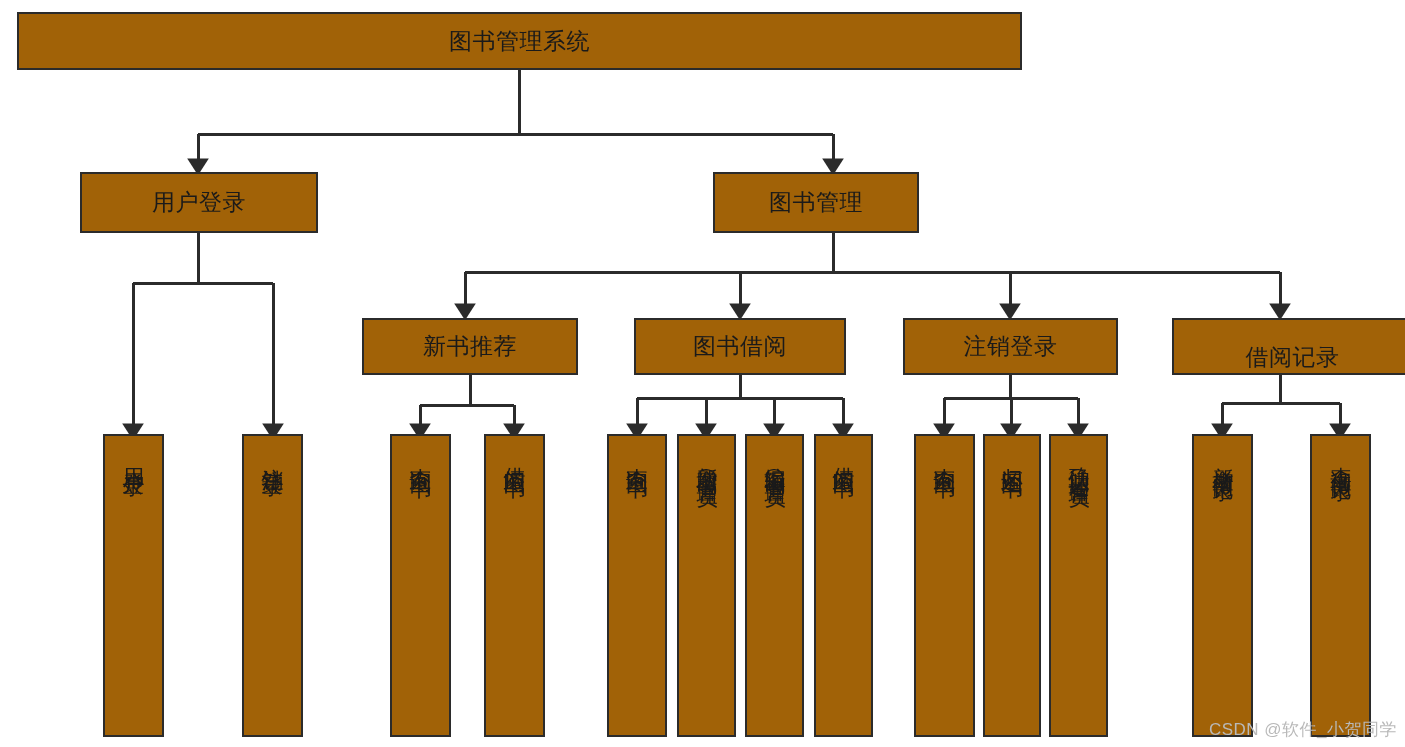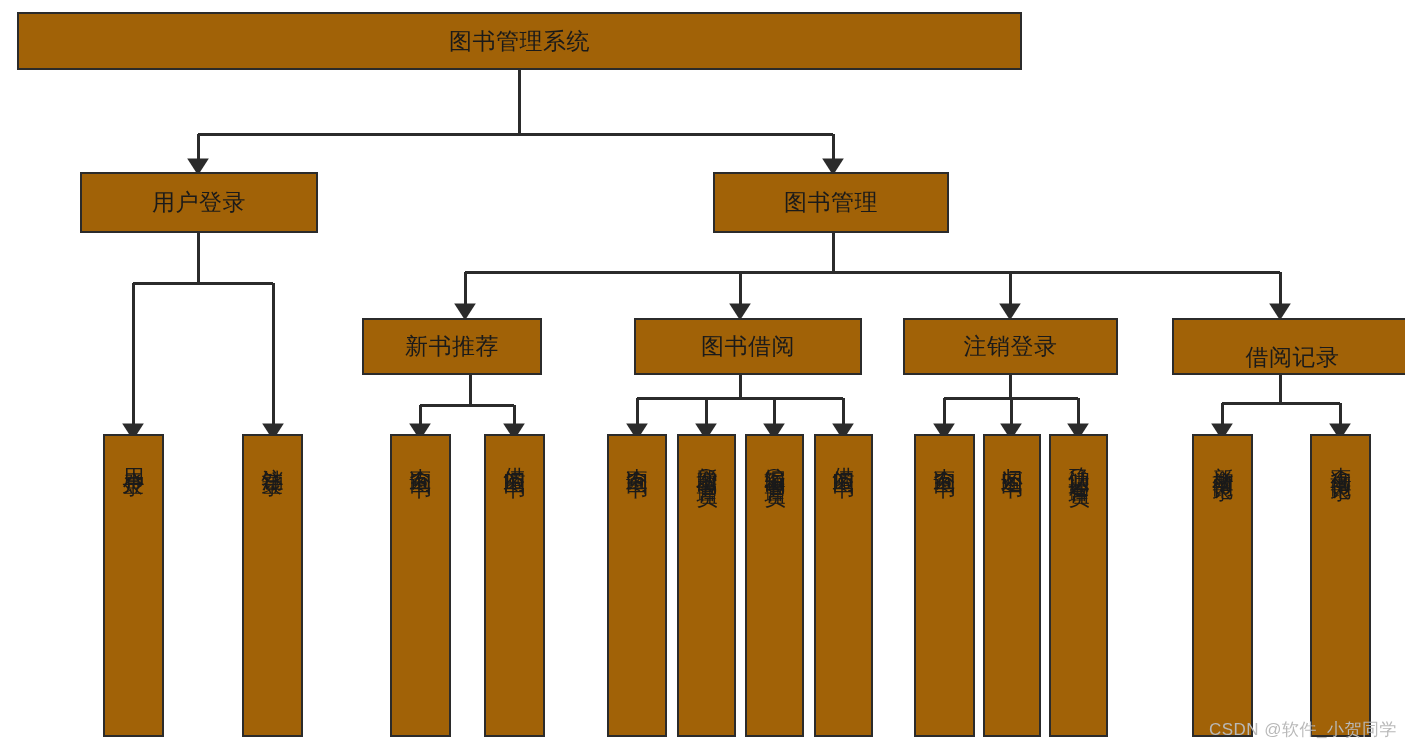--- a/index.html
+++ b/index.html
@@ -124,28 +124,28 @@
     </g>
   </svg>
 
   <div class="node-box horiz" style="left:17px; top:12px; width:1005px; height:58px;">
     <span>图书管理系统</span>
   </div>
 
   <div class="node-box horiz" style="left:80px; top:172px; width:238px; height:61px;">
     <span>用户登录</span>
   </div>
-  <div class="node-box horiz" style="left:713px; top:172px; width:236px; height:61px;">
+  <div class="node-box horiz" style="left:713px; top:172px; width:206px; height:61px;">
     <span>图书管理</span>
   </div>
 
-  <div class="node-box horiz" style="left:362px; top:318px; width:180px; height:57px;">
+  <div class="node-box horiz" style="left:362px; top:318px; width:216px; height:57px;">
     <span>新书推荐</span>
   </div>
-  <div class="node-box horiz" style="left:634px; top:318px; width:228px; height:57px;">
+  <div class="node-box horiz" style="left:634px; top:318px; width:212px; height:57px;">
     <span>图书借阅</span>
   </div>
   <div class="node-box horiz" style="left:903px; top:318px; width:215px; height:57px;">
     <span>注销登录</span>
   </div>
   <div class="node-box horiz" style="left:1172px; top:318px; width:241px; height:57px;align-items:flex-end;">
     <span>借阅记录</span>
   </div>
 
   <div class="node-box vert" style="left:103px; top:434px; width:61px; height:303px;">

